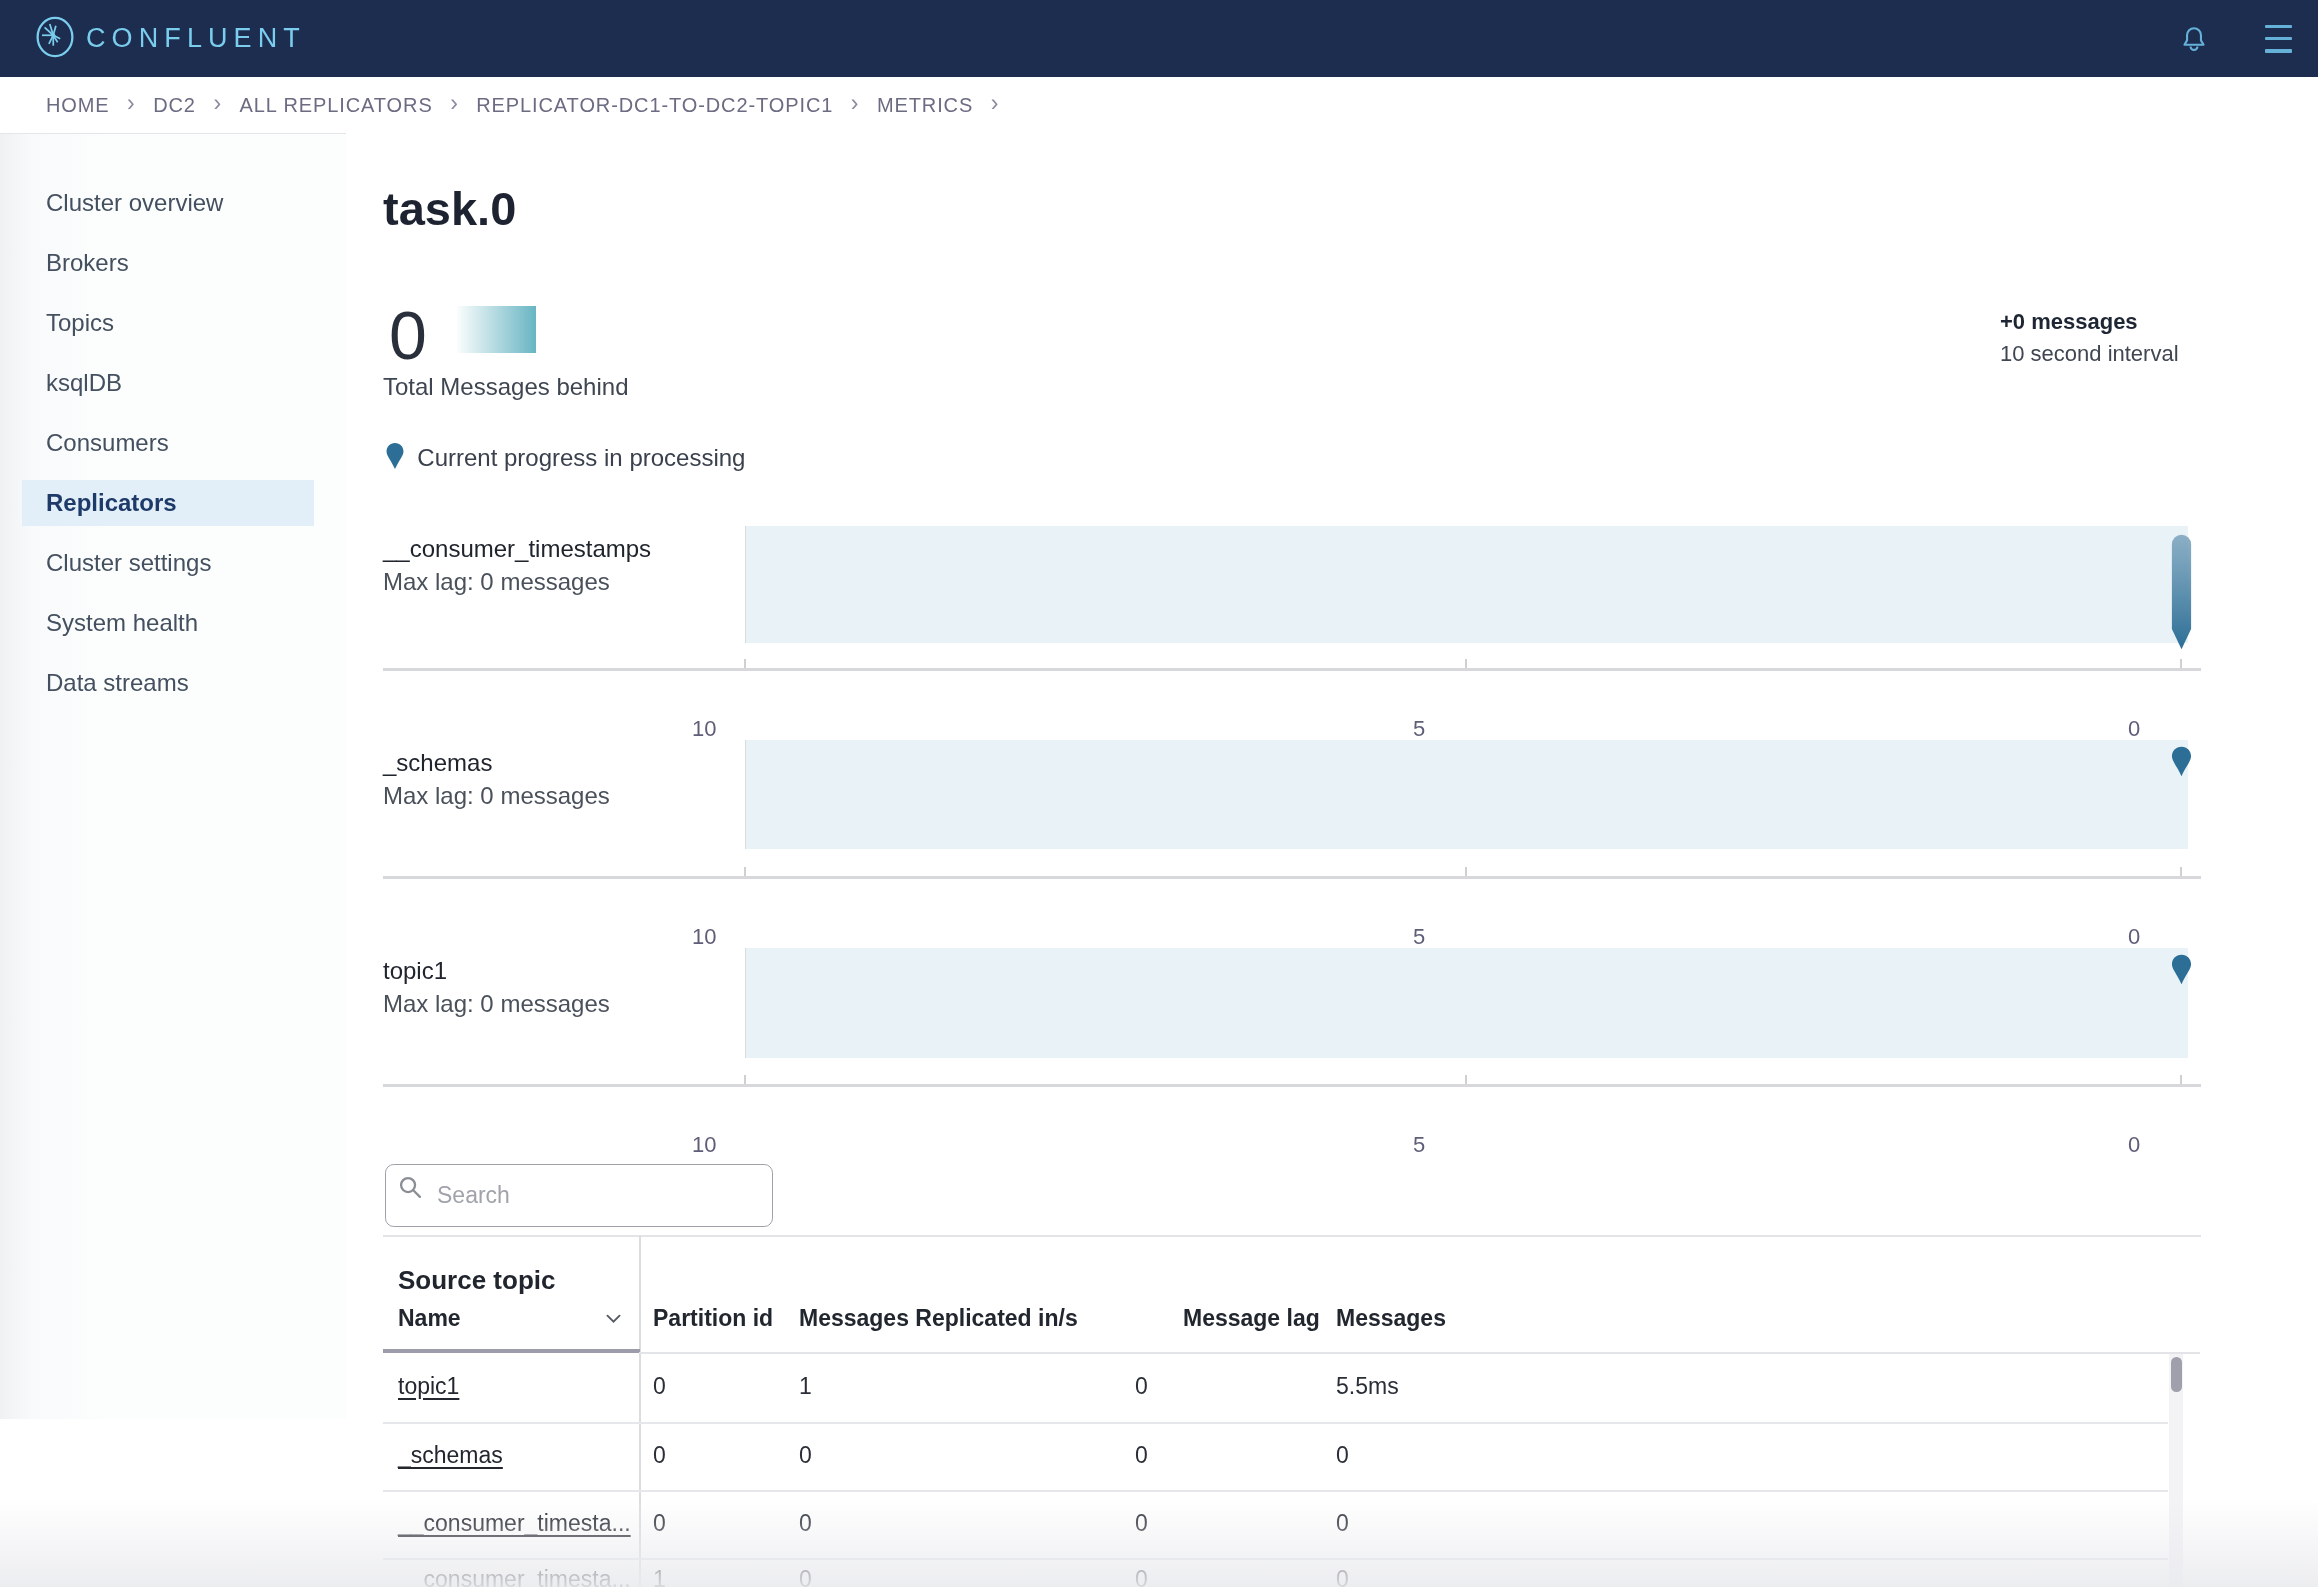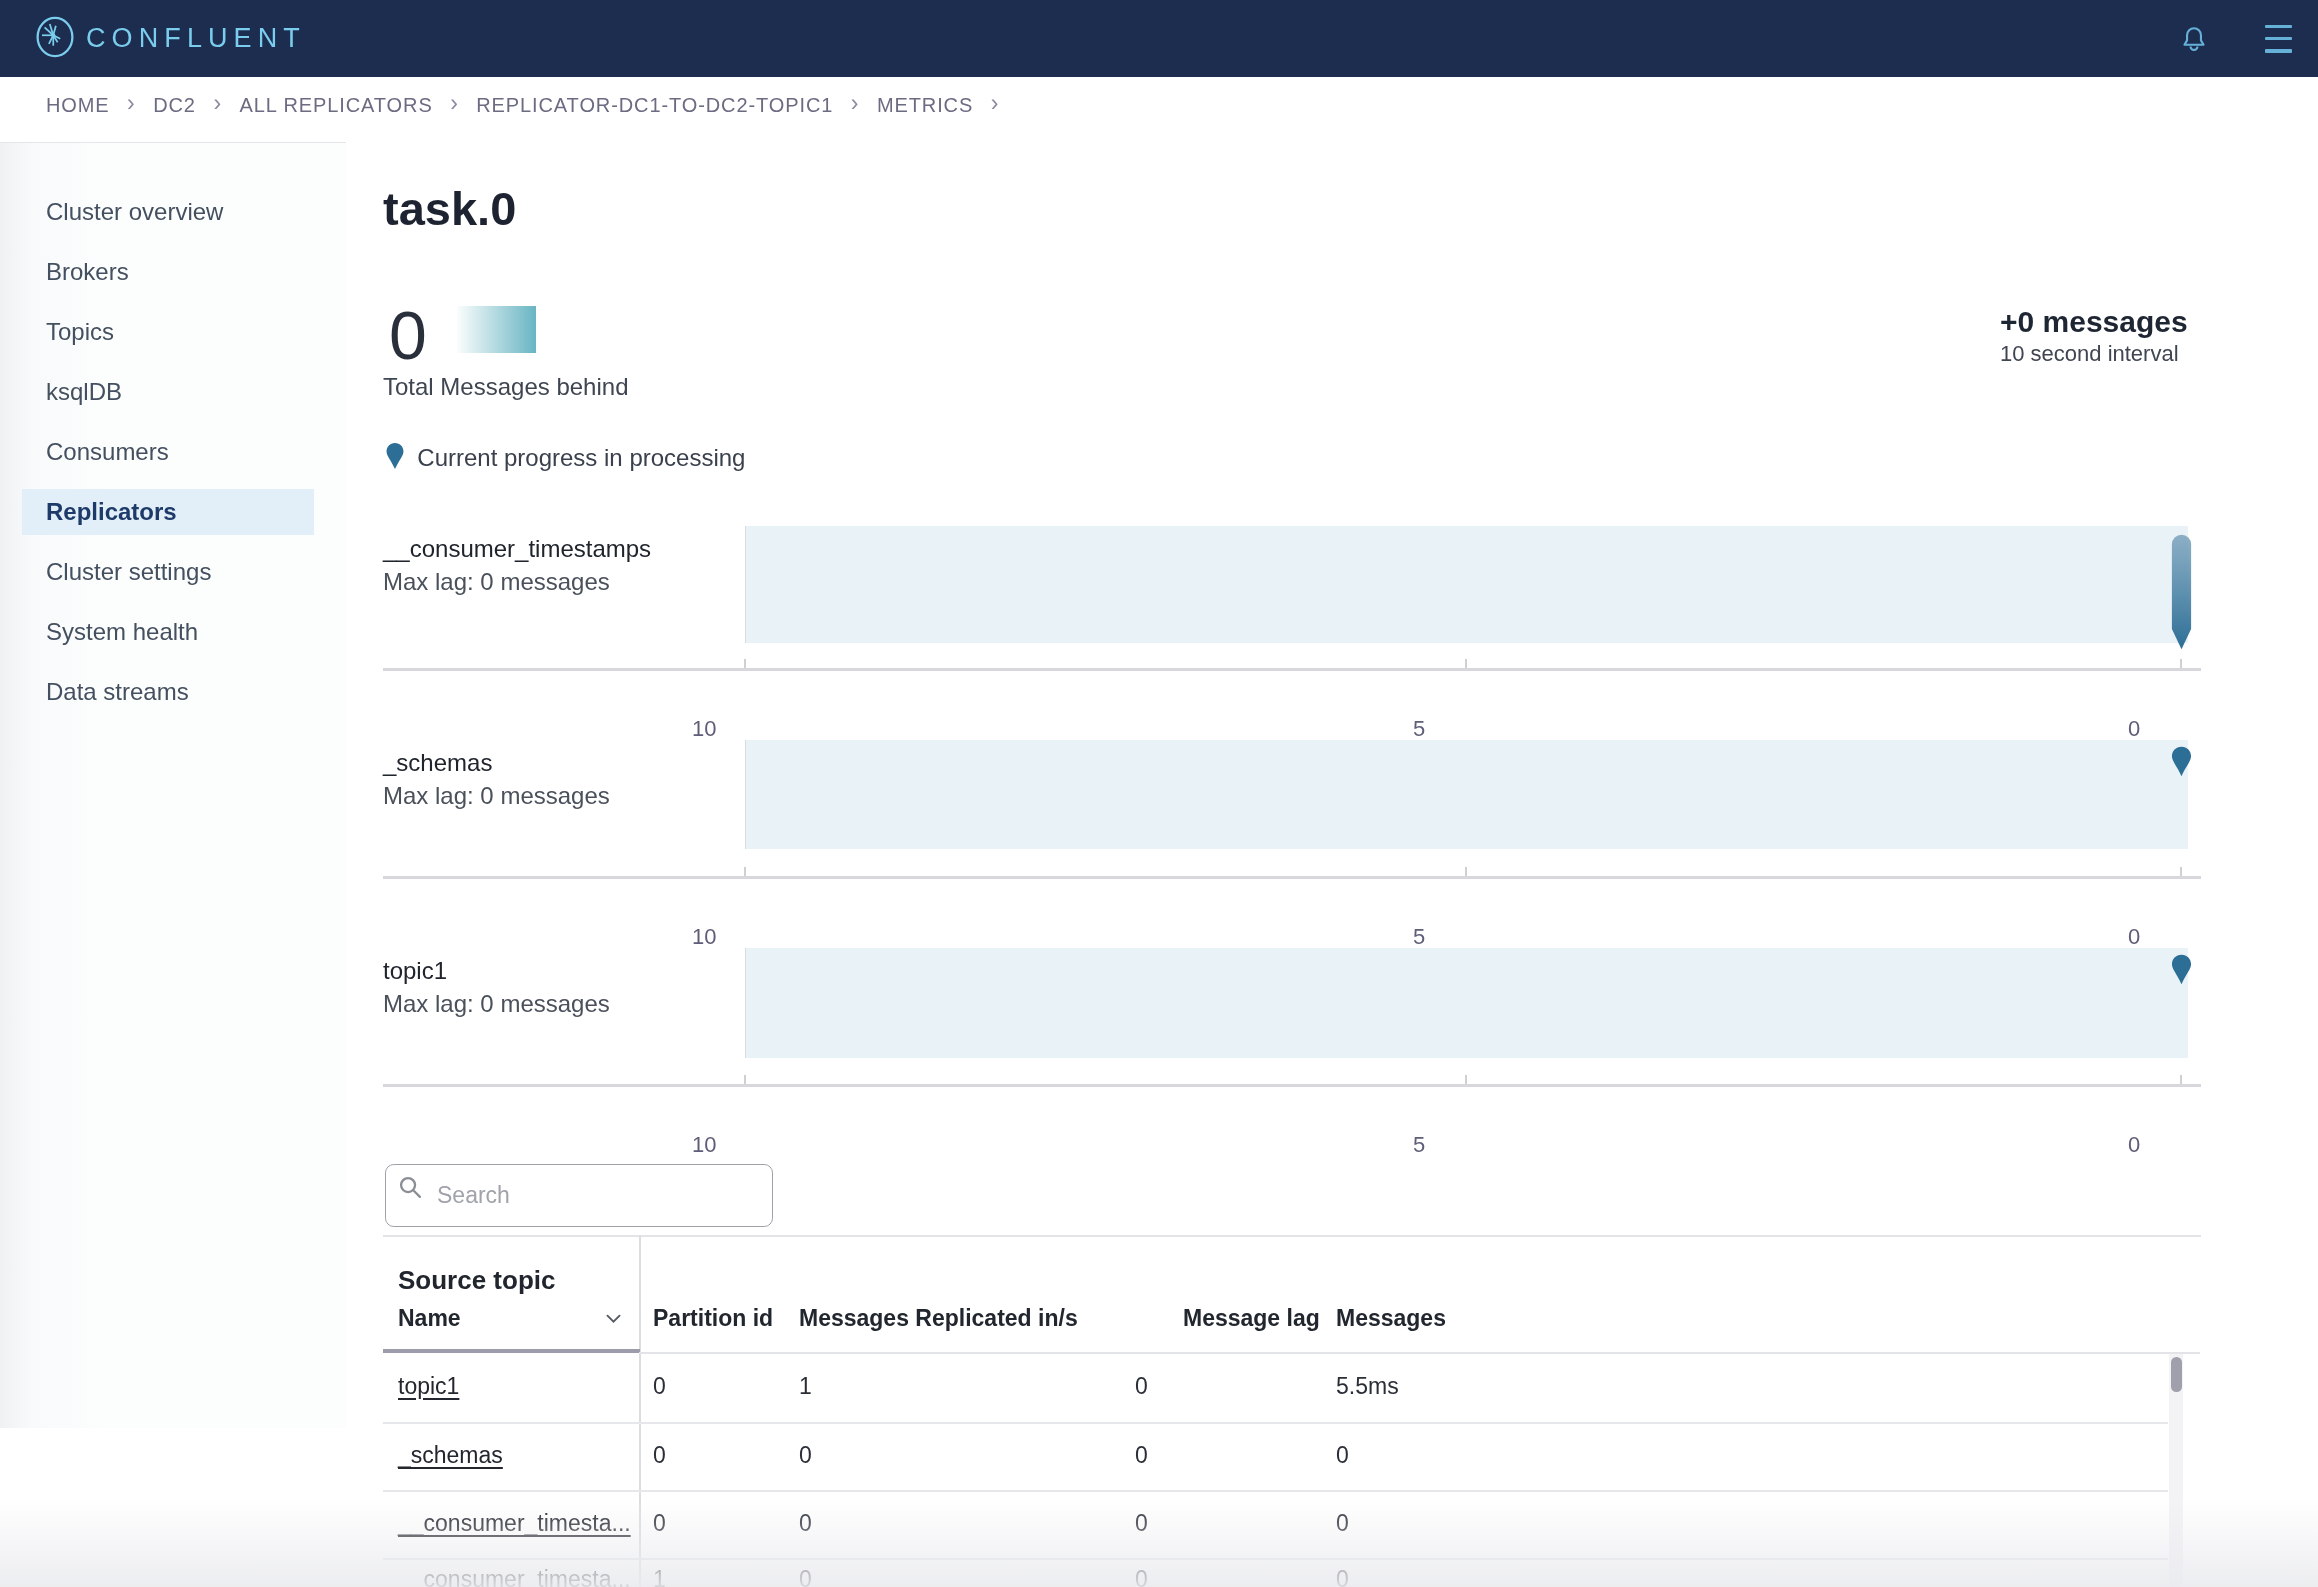--- a/index.html
+++ b/index.html
@@ -16,37 +16,37 @@
   .hamburger span{display:block;height:3.5px;background:#66b1d8;border-radius:0.9px;margin-bottom:8.8px;}
 
   
   .breadcrumbs{position:absolute;left:0;top:77px;width:2319px;height:56px;background:#fff;
                display:flex;align-items:center;padding-left:46px;box-sizing:border-box;gap:17.5px;
                font-size:20px;letter-spacing:0.9px;color:#6b6b82;font-weight:500;}
   .crumb{cursor:pointer;}
   .crumb-sep{color:#8a8aa0;font-size:23px;line-height:1;margin-top:-2.6px;}
 
   
-  .sidebar{position:absolute;left:0;top:142px;width:346px;height:1286px;box-sizing:border-box;
+  .sidebar{position:absolute;left:0;top:133px;width:346px;height:1286px;box-sizing:border-box;
            padding-top:39px;border-top:1.8px solid #e4e6e9;
            background:linear-gradient(to right,#eff1f3 0px,#f8fafb 33px,#fcfdfd 105px);}
   .side-item{height:60px;display:flex;align-items:center;padding-left:46px;font-size:24px;
              color:#44505f;cursor:pointer;}
   .side-item.active{color:#1d3a68;font-weight:700;
              background-image:linear-gradient(#e2eff9,#e2eff9);
              background-repeat:no-repeat;background-size:292px 46px;background-position:22px center;}
 
   
   .page-title{left:383px;top:181px;font-size:47px;font-weight:700;color:#1d2330;}
   .stat-value{left:389px;top:296px;font-size:68px;font-weight:200;color:#2a2f3c;}
   .stat-swatch{left:457px;top:306px;width:79px;height:47px;
                background:linear-gradient(90deg,#fbfdfd,#68b5c3);}
   .stat-label{left:383px;top:373px;font-size:24px;color:#3f4651;}
   .delta-wrap{left:2000px;top:306px;}
-  .delta-line1{font-size:30px;font-weight:700;color:#1f2633;line-height:32px;}
+  .delta-line1{font-size:22px;font-weight:700;color:#1f2633;line-height:32px;}
   .delta-line2{font-size:22px;color:#3f4651;line-height:32px;}
   .legend{left:385px;top:441px;display:flex;align-items:center;gap:12.3px;}
   .legend-text{font-size:24px;color:#3a414d;}
 
   
   .chart{position:absolute;left:383px;width:1818px;height:203px;}
   .chart1{top:526px;--ph:117px;--ax:142px;}
   .chart2{top:740px;--ph:109px;--ax:136px;}
   .chart3{top:948px;--ph:110px;--ax:136px;}
   .chart-title{position:absolute;left:0;top:8.8px;font-size:24px;font-weight:500;color:#20252d;}

